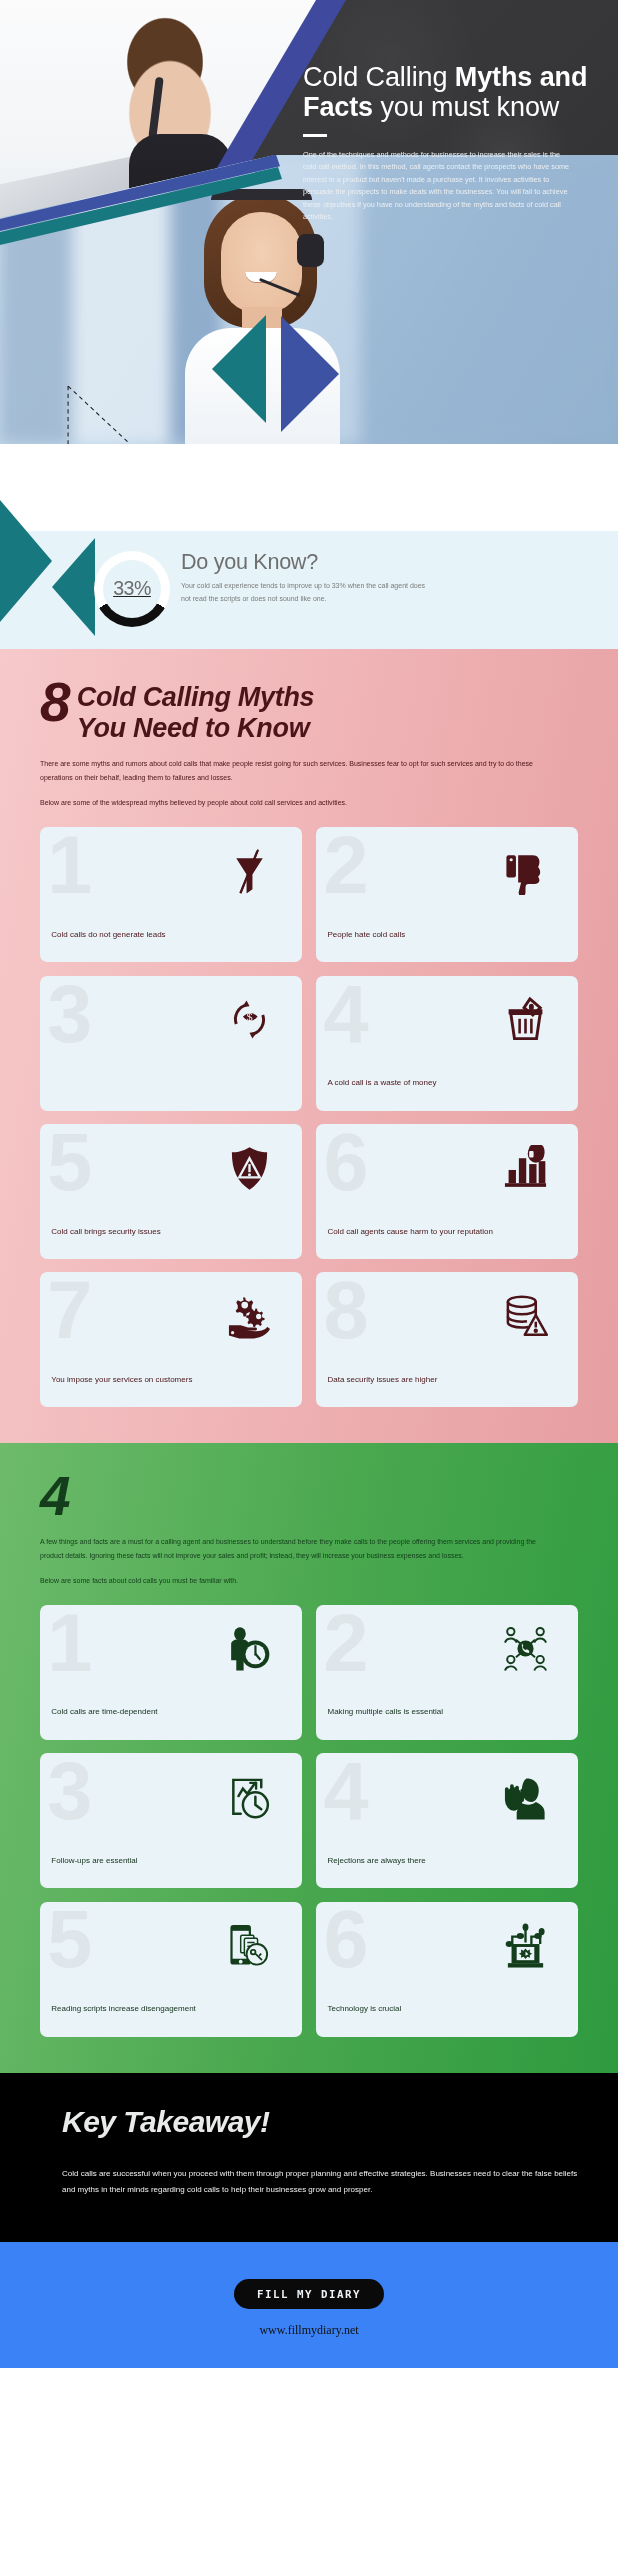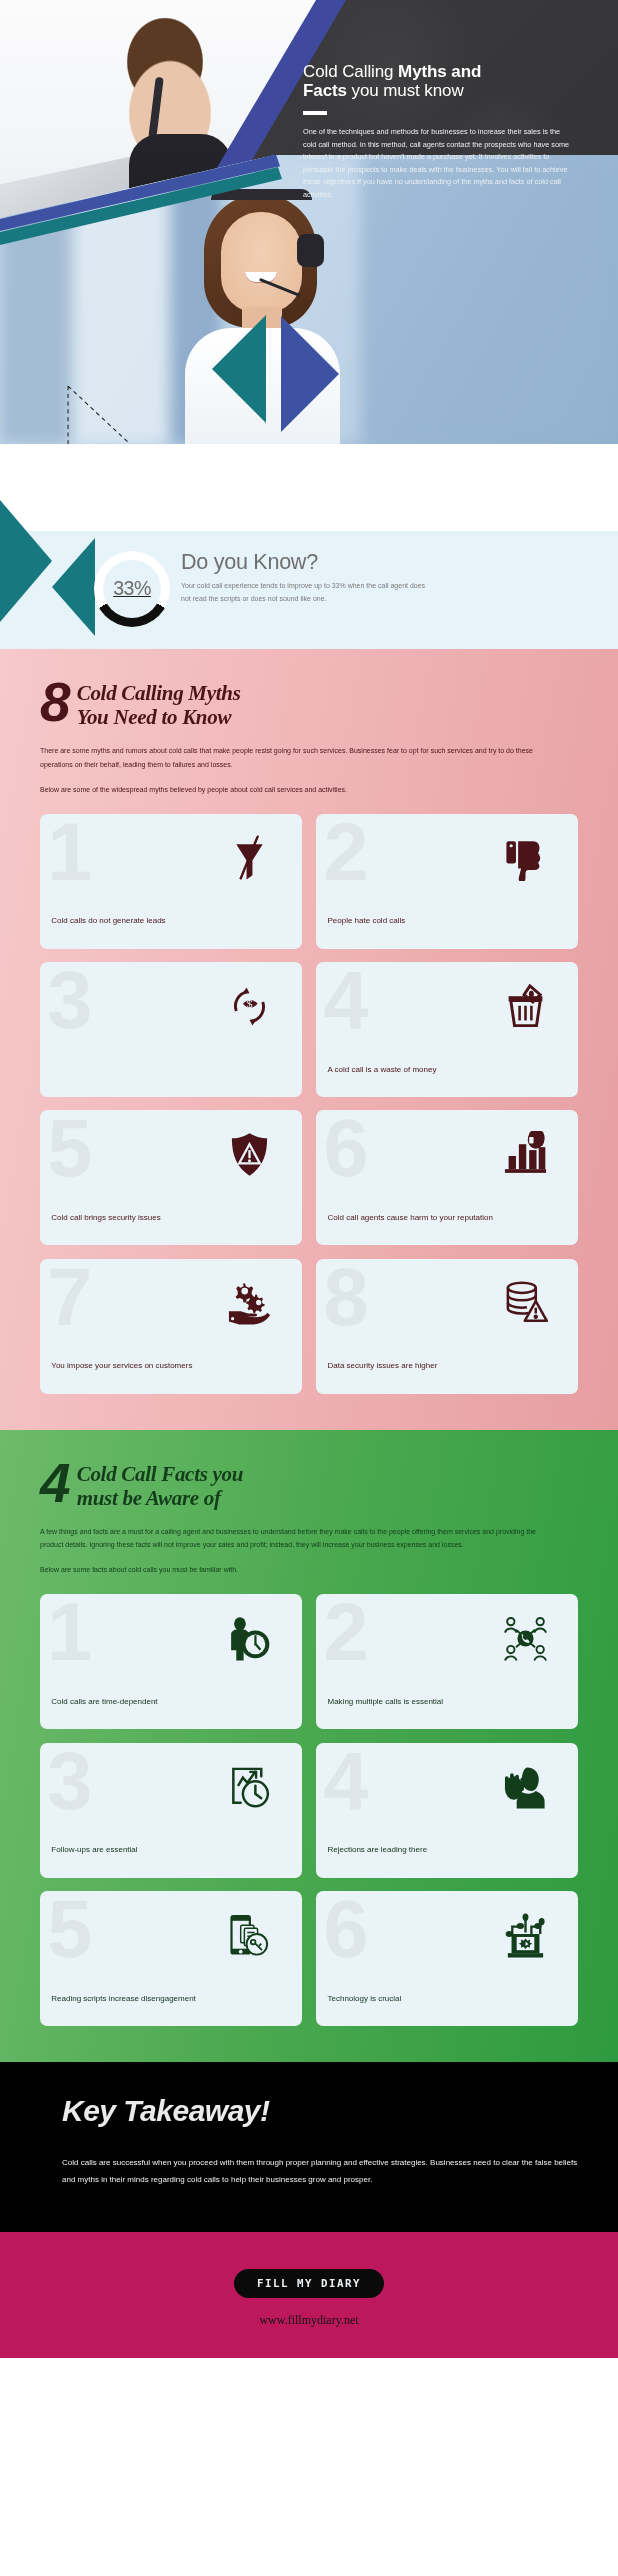--- a/index.html
+++ b/index.html
@@ -57,21 +57,21 @@
       radial-gradient(circle 124px at 392px 62px, rgba(255,255,255,0.035), rgba(255,255,255,0) 70%);
   }
   .hero-blue-band {
     position: absolute; left: 0; top: 0; width: 618px; height: 242px;
     background: #3f4a9e;
     clip-path: polygon(316px 0, 346px 0, 204px 242px, 173px 242px);
   }
   .hero-text { position: absolute; left: 303px; top: 62px; width: 289px; z-index: 5; }
   .hero-title {
     font-family: "Liberation Sans Narrow","Liberation Sans",sans-serif;
-    font-size: 17px; line-height: 1.12; color: #ffffff; letter-spacing: -0.1px;
+    font-size: 27px; line-height: 1.12; color: #ffffff; letter-spacing: -0.1px;
     font-weight: 400;
   }
   .hero-title b { font-weight: 700; }
   .hero-rule { width: 24px; height: 3.6px; background: #fff; margin: 11.3px 0 11.3px 0; }
   .hero-para {
     font-family: "Liberation Sans Narrow","Liberation Sans",sans-serif;
     font-size: 7.3px; line-height: 1.72; color: #eceff1; width: 268px;
   }
 
   
@@ -198,22 +198,22 @@
   .sec-myths { background: linear-gradient(100deg,#f6c9ca 0%, #f0b5b7 45%, #e69ea1 100%); }
   .sec-facts { background: linear-gradient(100deg,#6dbb6b 0%, #4aa84f 50%, #2e9a3f 100%); }
 
   .sec-head { display: flex; align-items: flex-start; gap: 8.2px; }
   .sec-num {
     font-family: "Liberation Sans Narrow","Liberation Sans",sans-serif;
     font-size: 55px; line-height: 0.86; font-weight: 700; font-style: italic;
     letter-spacing: -2.1px;
   }
   .sec-title {
-    font-family: Liberation Serif, serif;
-    font-size: 21px; line-height: 1.13; font-weight: 700; font-style: italic;
+    font-family: Liberation Sans, sans-serif;
+    font-size: 27px; line-height: 1.13; font-weight: 700; font-style: italic;
     letter-spacing: -0.3px; padding-top: 3.1px;
   }
   .myth-ink { color: #4a1418; }
   .fact-ink { color: #133d1b; }
 
   .sec-para {
     font-family: "Liberation Sans Narrow","Liberation Sans",sans-serif;
     font-size: 7px; line-height: 1.95; margin-top: 14.4px; max-width: 515px;
   }
   .sec-para + .sec-para { margin-top: 11.3px; }
@@ -258,21 +258,21 @@
     letter-spacing: -0.5px;
   }
   .takeaway-para {
     margin-top: 27px;
     font-family: "Liberation Sans Narrow","Liberation Sans",sans-serif;
     font-size: 8px; line-height: 2.05; color: #f0f1f1; max-width: 526px;
   }
 
   
   .footer {
-    width: 618px; background: #be185d; padding: 37px 0 30px 0; text-align: center;
+    width: 618px; background: #3b82f6; padding: 37px 0 30px 0; text-align: center;
   }
   .brand-pill {
     display: inline-block; background: #0a0a0a; color: #eef2f4;
     border-radius: 20.6px; padding: 8.2px 23px;
     font-family: "DejaVu Sans Mono", "Liberation Mono", monospace;
     font-size: 10.8px; letter-spacing: 1.5px; font-weight: 700;
   }
   .brand-url {
     margin-top: 14.4px;
     font-family: "Liberation Serif","DejaVu Serif",serif;
@@ -470,24 +470,20 @@
         </div>
         <div class="card-label myth">Data security issues are higher</div>
       </div>
 
     </div>
   </section>
 
   <section class="sec sec-facts">
     <div class="sec-head">
       <div class="sec-num fact-ink">4</div>
-      <div class="sec-title fact-ink">
-        <span>Cold Call Facts you</span><br>
-        <span>must be Aware of</span>
-      </div>
     </div>
     <p class="sec-para fact-ink">A few things and facts are a must for a calling agent and businesses to understand before they make calls to the people offering them services and providing the product details. Ignoring these facts will not improve your sales and profit; instead, they will increase your business expenses and losses.</p>
     <p class="sec-para fact-ink">Below are some facts about cold calls you must be familiar with.</p>
 
     <div class="grid">
 
       <div class="card">
         <div class="card-num">1</div>
         <div class="card-icon">
           <svg viewBox="0 0 64 64" fill="#133d1b">
@@ -549,21 +545,21 @@
               <path d="M24 38 c8 5 16 5 22 0 6 3 12 7 12 14 v10 H20 V52 Z"></path>
               <ellipse cx="16" cy="34" rx="12" ry="16" fill="#133d1b"></ellipse>
               <g fill="#133d1b">
                 <rect x="4" y="18" width="5" height="20" rx="2.5"></rect>
                 <rect x="11" y="14" width="5" height="24" rx="2.5"></rect>
                 <rect x="18" y="16" width="5" height="22" rx="2.5"></rect>
                 <rect x="25" y="20" width="5" height="18" rx="2.5"></rect>
               </g>
             </svg>
         </div>
-        <div class="card-label fact">Rejections are leading there</div>
+        <div class="card-label fact">Rejections are always there</div>
       </div>
 
       <div class="card">
         <div class="card-num">5</div>
         <div class="card-icon">
           <svg viewBox="0 0 64 64">
               <rect x="6" y="4" width="28" height="54" rx="4" fill="#133d1b"></rect>
               <rect x="9" y="12" width="22" height="38" fill="#e9f3f8"></rect>
               <circle cx="20" cy="54" r="2.6" fill="#e9f3f8"></circle>
               <g fill="#e9f3f8" stroke="#133d1b" stroke-width="2">

